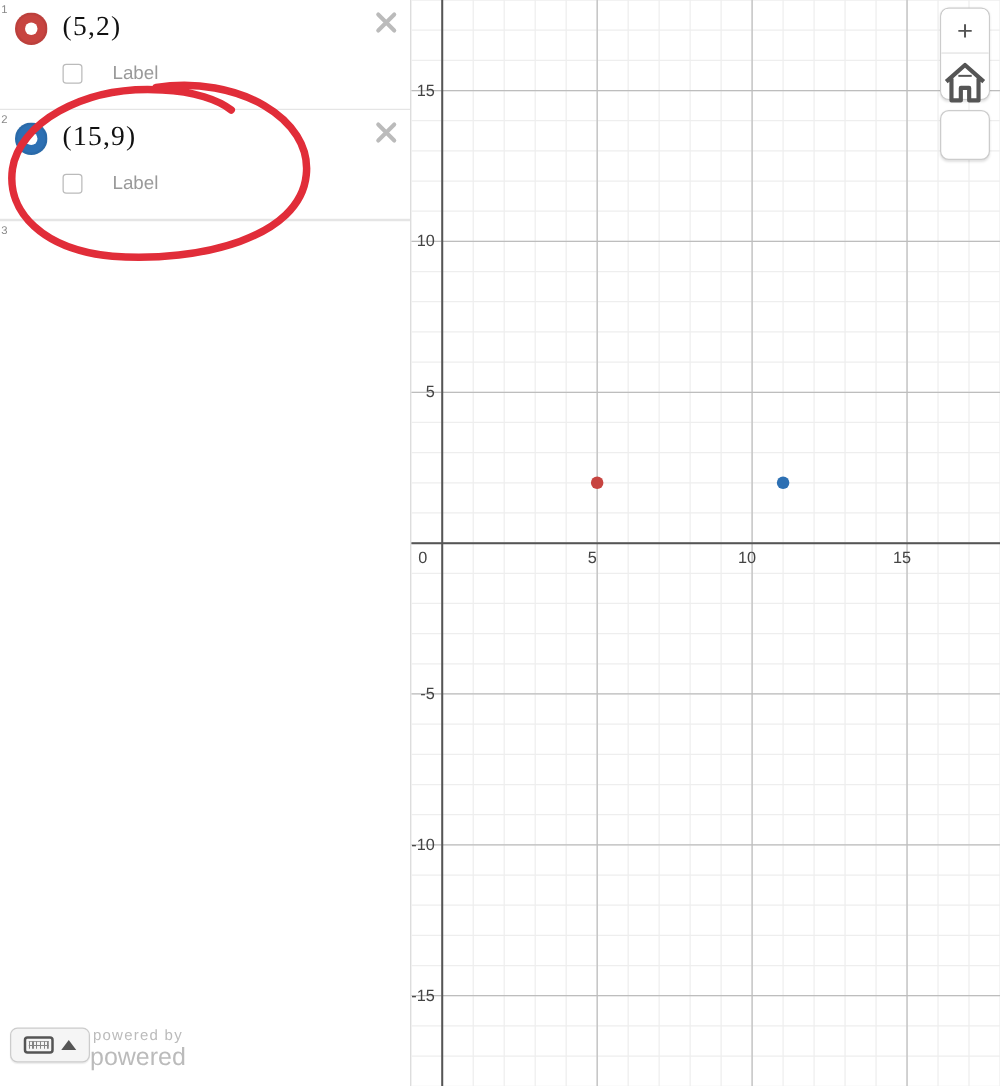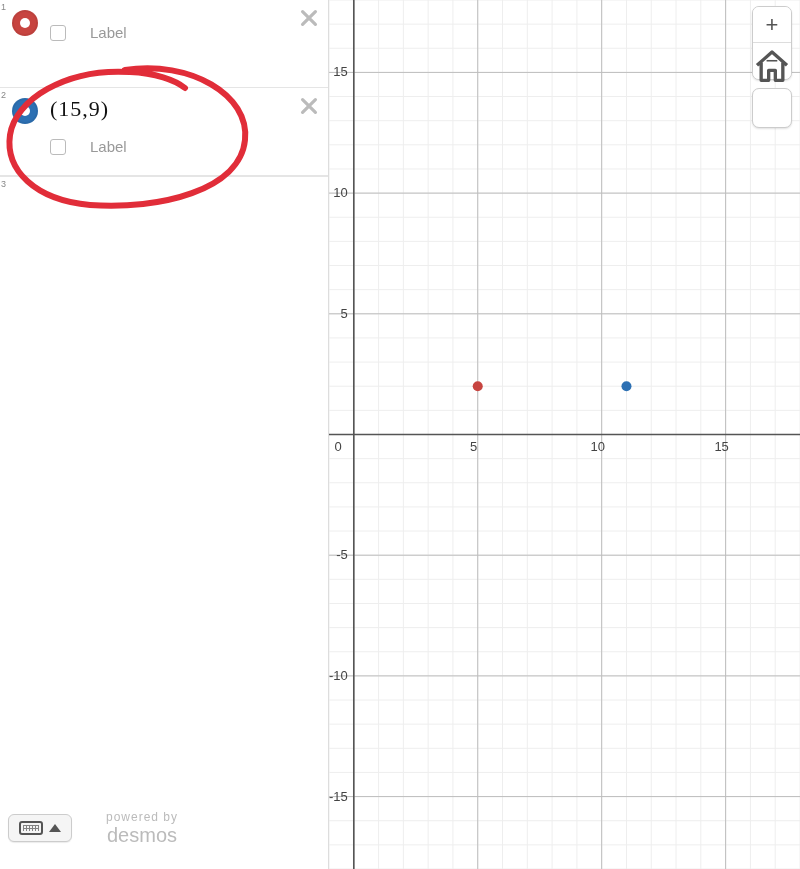--- a/index.html
+++ b/index.html
@@ -19,21 +19,21 @@
   .label-check { margin-top:16px; display:flex; align-items:center; gap:24px; color:#999; font-size:15px; }
   .label-check .cb { width:16px; height:16px; border:1px solid #bbb; border-radius:3px; background:#fff; }
   .row-close { position:absolute; right:8px; top:6px; color:#bbb; font-size:28px; font-weight:bold; line-height:1; cursor:pointer; }
   .row-close svg { width:22px; height:22px; }
   .idx-after { font-size:9px; color:#888; padding-left:1px; padding-top:2px; height:14px; }
 
   
   .annotation { position:absolute; left:-20px; top:50px; width:290px; height:170px; pointer-events:none; z-index:5; }
 
   
-  .footer { position:absolute; bottom:23px; left:8px; display:flex; align-items:center; gap:34px; }
+  .footer { position:absolute; bottom:12px; left:8px; display:flex; align-items:flex-start; }
   .kbd-btn { display:flex; align-items:center; gap:6px; border:1px solid #ccc; border-radius:6px; padding:6px 10px; background:#f5f5f5; box-shadow:0 1px 1px rgba(0,0,0,0.08); }
   .kbd-icon { width:24px; height:14px; border:2px solid #555; border-radius:3px; position:relative; }
   .kbd-icon::before { content:""; position:absolute; left:2px; right:2px; top:2px; bottom:2px;
     background-image:repeating-linear-gradient(to right,#555 0 1px, transparent 1px 3px),
                      repeating-linear-gradient(to bottom,#555 0 1px, transparent 1px 3px);
     opacity:0.7;}
   .tri-up { width:0; height:0; border-left:6px solid transparent; border-right:6px solid transparent; border-bottom:8px solid #555; }
   .powered { color:#bbb; font-size:12px; text-align:center; line-height:1.1; letter-spacing:1px; }
   .powered .brand { font-size:20px; font-weight:500; letter-spacing:0; }
 
@@ -57,20 +57,21 @@
     <div class="expr-list">
 
       <div class="expr-row">
         <div class="row-index">1</div>
         <div class="point-icon-cell">
           <div class="point-icon point-red">
               <div class="inner-dot"></div>
             </div>
         </div>
         <div class="expr-body">
+          <div class="formula">(5,2)</div>
           <div class="label-check">
             <span class="cb"></span>
             <span>Label</span>
           </div>
         </div>
         <div class="row-close">
           <svg viewBox="0 0 24 24">
               <path d="M5 5 L19 19 M19 5 L5 19" stroke="#bbb" stroke-width="3.5" stroke-linecap="round" fill="none"></path>
             </svg>
         </div>
@@ -109,21 +110,21 @@
                C 175 23, 195 30, 205 38" fill="none" stroke="#e12d39" stroke-width="6" stroke-linecap="round"></path>
     </svg>
 
     <div class="footer">
       <div class="kbd-btn">
         <span class="kbd-icon"></span>
         <span class="tri-up"></span>
       </div>
       <div class="powered">
         <div>powered by</div>
-        <div class="brand">desmos</div>
+        <div class="brand">powered</div>
       </div>
     </div>
   </div>
 
   <div class="graph">
     <svg id="graph-svg" viewBox="0 0 471 869">
         <line x1="0" y1="0" x2="0" y2="869" stroke="#eee" stroke-width="1"></line>
         <line x1="24.789473684210524" y1="0" x2="24.789473684210524" y2="869" stroke="#eee" stroke-width="1"></line>
         <line x1="49.57894736842105" y1="0" x2="49.57894736842105" y2="869" stroke="#eee" stroke-width="1"></line>
         <line x1="74.36842105263158" y1="0" x2="74.36842105263158" y2="869" stroke="#eee" stroke-width="1"></line>

